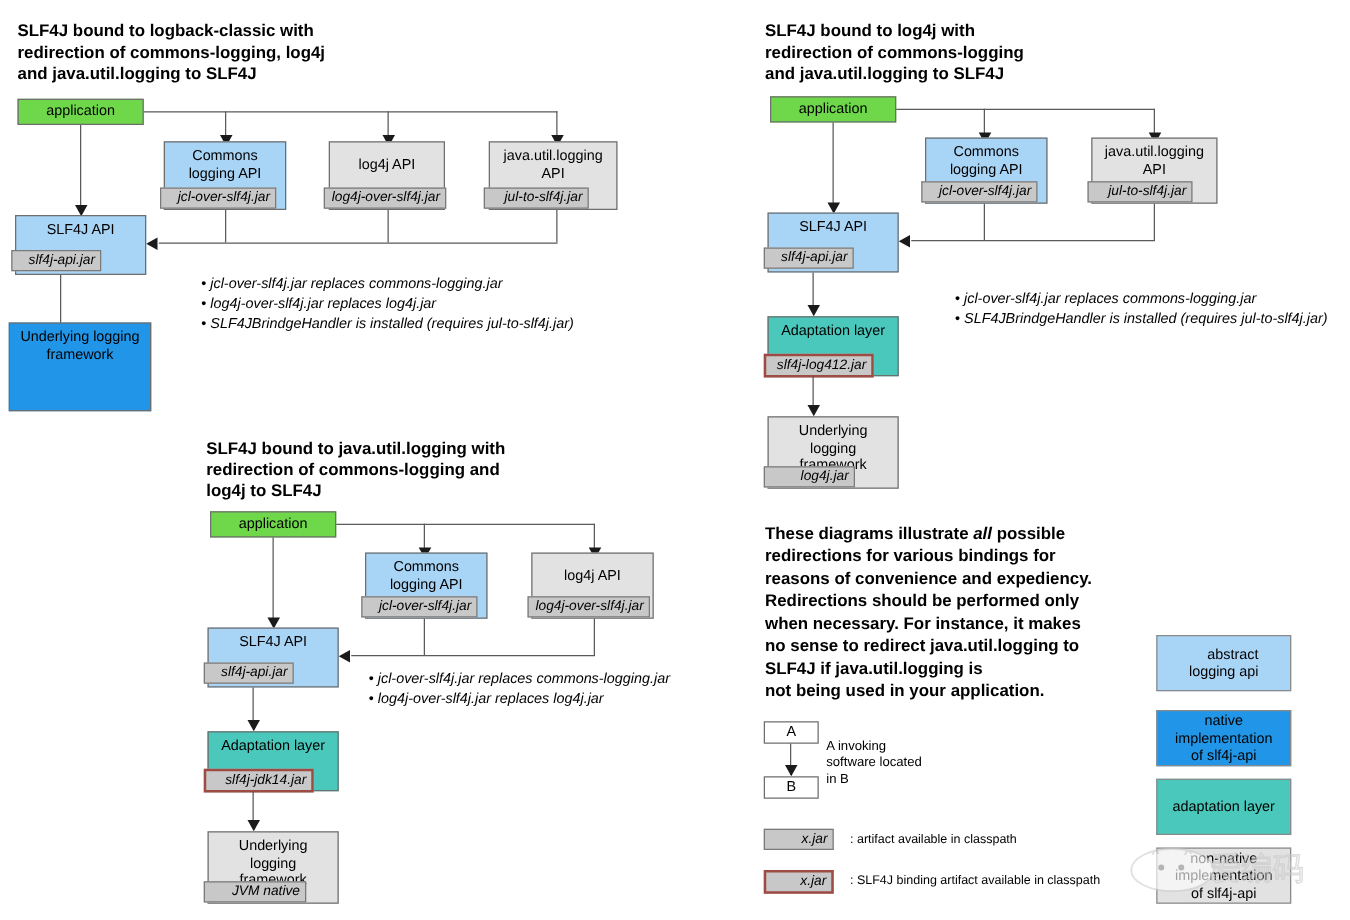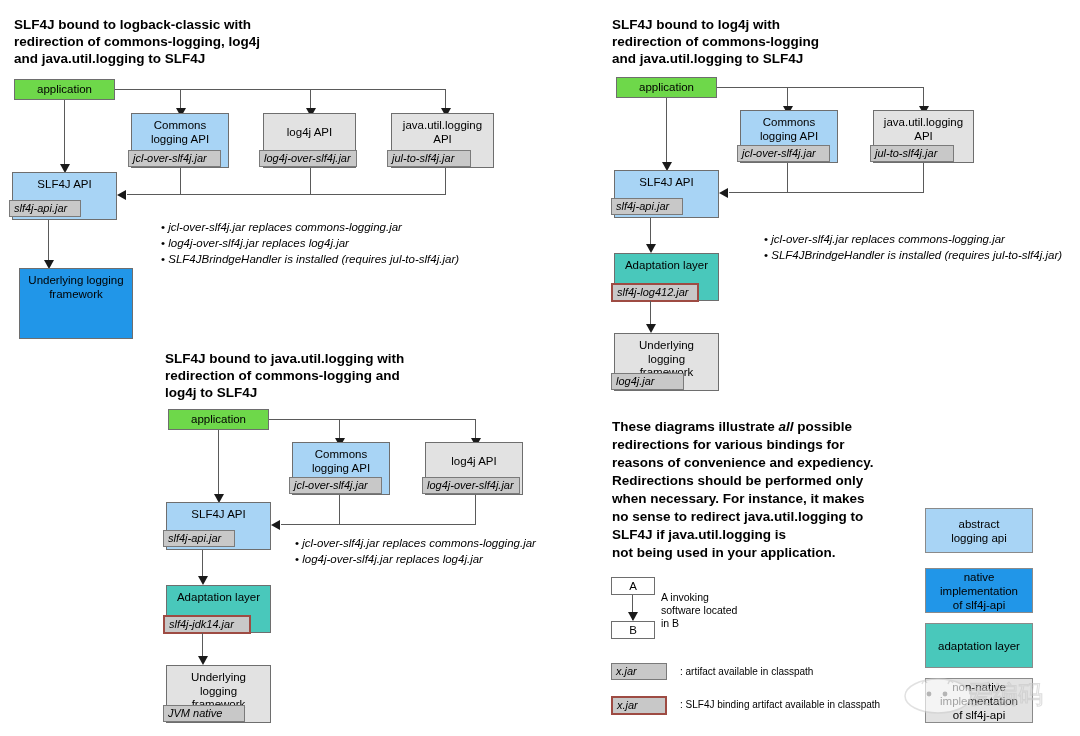--- a/index.html
+++ b/index.html
@@ -48,21 +48,21 @@
 
   
   .jar {
     position: absolute;
     background: #c8c8c8;
     border: 1px solid #7a7a7a;
     font-style: italic;
     font-size: 11px;
     line-height: 13px;
     color: #000;
-    text-align: left;
+    text-align: right;
     padding: 1px 4px;
     white-space: pre-line;
   }
   .jar.binding { border: 2px solid #9e4b43; }
 
   
   .vline, .hline {
     position: absolute;
     background: #5a5a5a;
   }
@@ -199,21 +199,21 @@
   <div class="arrow-left" style="left:117px; top:190px;"></div>
 
   <div class="node c-abstract" style="left:12px; top:172px; width:105px; height:48px;">
     <span class="title" style="padding-top:5px;">SLF4J API</span>
   </div>
   <div class="jar" style="left:9px; top:200px; width:72px;">slf4j-api.jar</div>
 
   <div class="vline" style="left:48px; top:220px; height:42px;"></div>
   <div class="arrow-down" style="left:44px; top:260px;"></div>
 
-  <div class="node c-native" style="left:7px; top:268px; width:114px; height:71px;margin-left:12px;">
+  <div class="node c-native" style="left:7px; top:258px; width:114px; height:71px;">
     <span class="title">Underlying logging
 framework</span>
   </div>
 
   <div class="notes" style="left:143px; top:219px;">
     <div class="bullet">jcl-over-slf4j.jar replaces commons-logging.jar</div>
     <div class="bullet">log4j-over-slf4j.jar replaces log4j.jar</div>
     <div class="bullet">SLF4JBrindgeHandler is installed (requires jul-to-slf4j.jar)</div>
   </div>
 
@@ -345,21 +345,21 @@
   <div class="legend-text" style="left:661px; top:591px;">A invoking
 software located
 in B</div>
 
   <div class="jar" style="left:611px; top:663px; width:56px;">x.jar</div>
   <div class="legend-desc" style="left:680px; top:666px;">: artifact available in classpath</div>
 
   <div class="jar binding" style="left:611px; top:696px; width:56px;">x.jar</div>
   <div class="legend-desc" style="left:680px; top:699px;">: SLF4J binding artifact available in classpath</div>
 
-  <div class="swatch" style="left:925px; top:508px; width:108px; height:45px; background:#a8d4f5;">
+  <div class="swatch" style="left:925px; top:508px; width:108px; height:45px; background:#a8d4f5;text-align:right;">
     <span>abstract
 logging api</span>
   </div>
   <div class="swatch" style="left:925px; top:568px; width:108px; height:45px; background:#2196e8;">
     <span>native implementation
 of slf4j-api</span>
   </div>
   <div class="swatch" style="left:925px; top:623px; width:108px; height:45px; background:#49c8bb;">
     <span>adaptation layer</span>
   </div>

